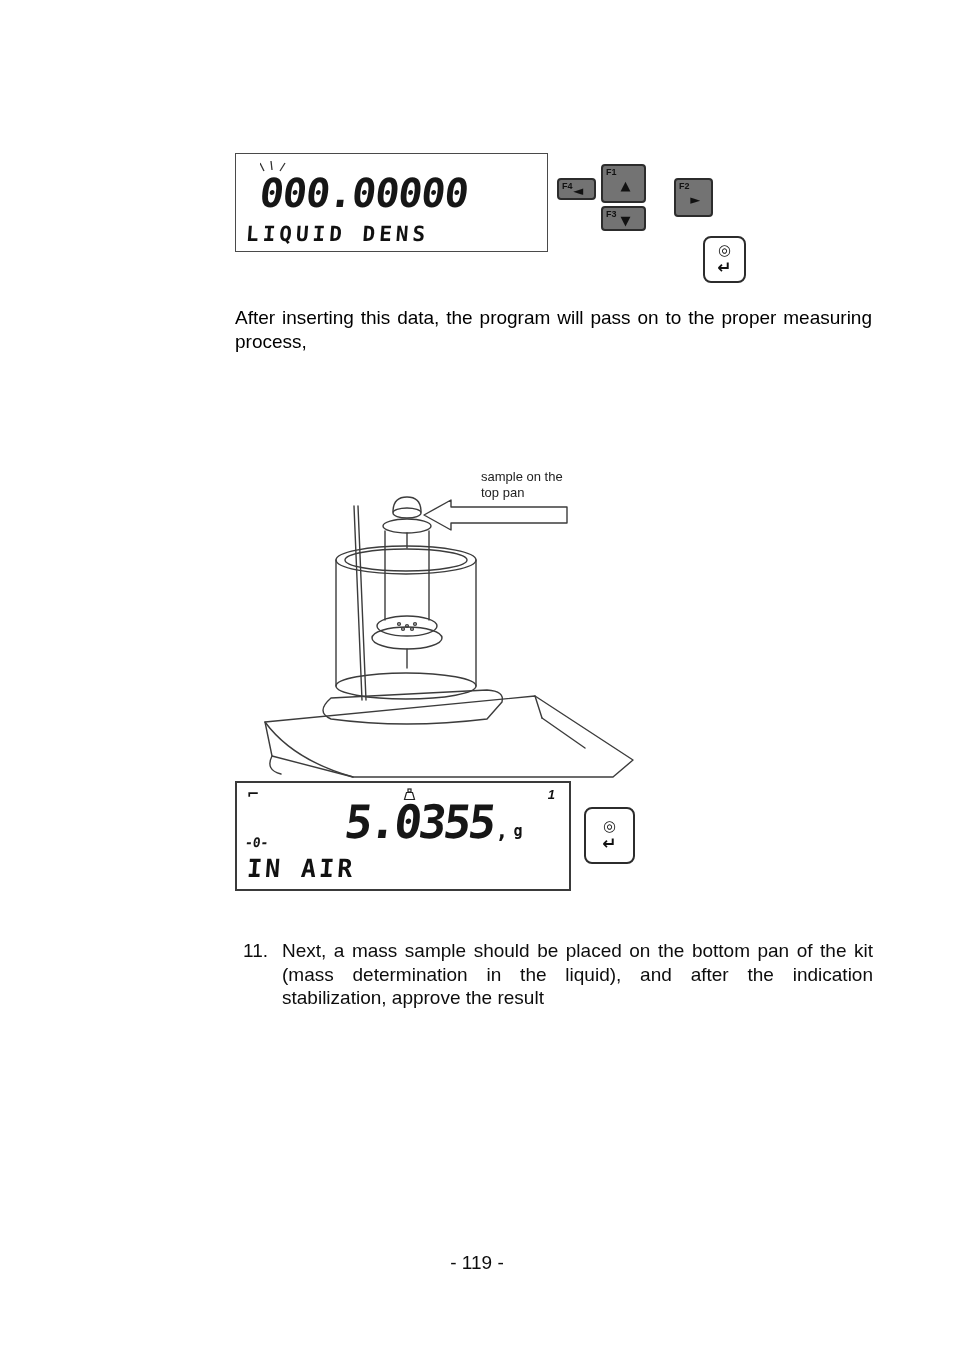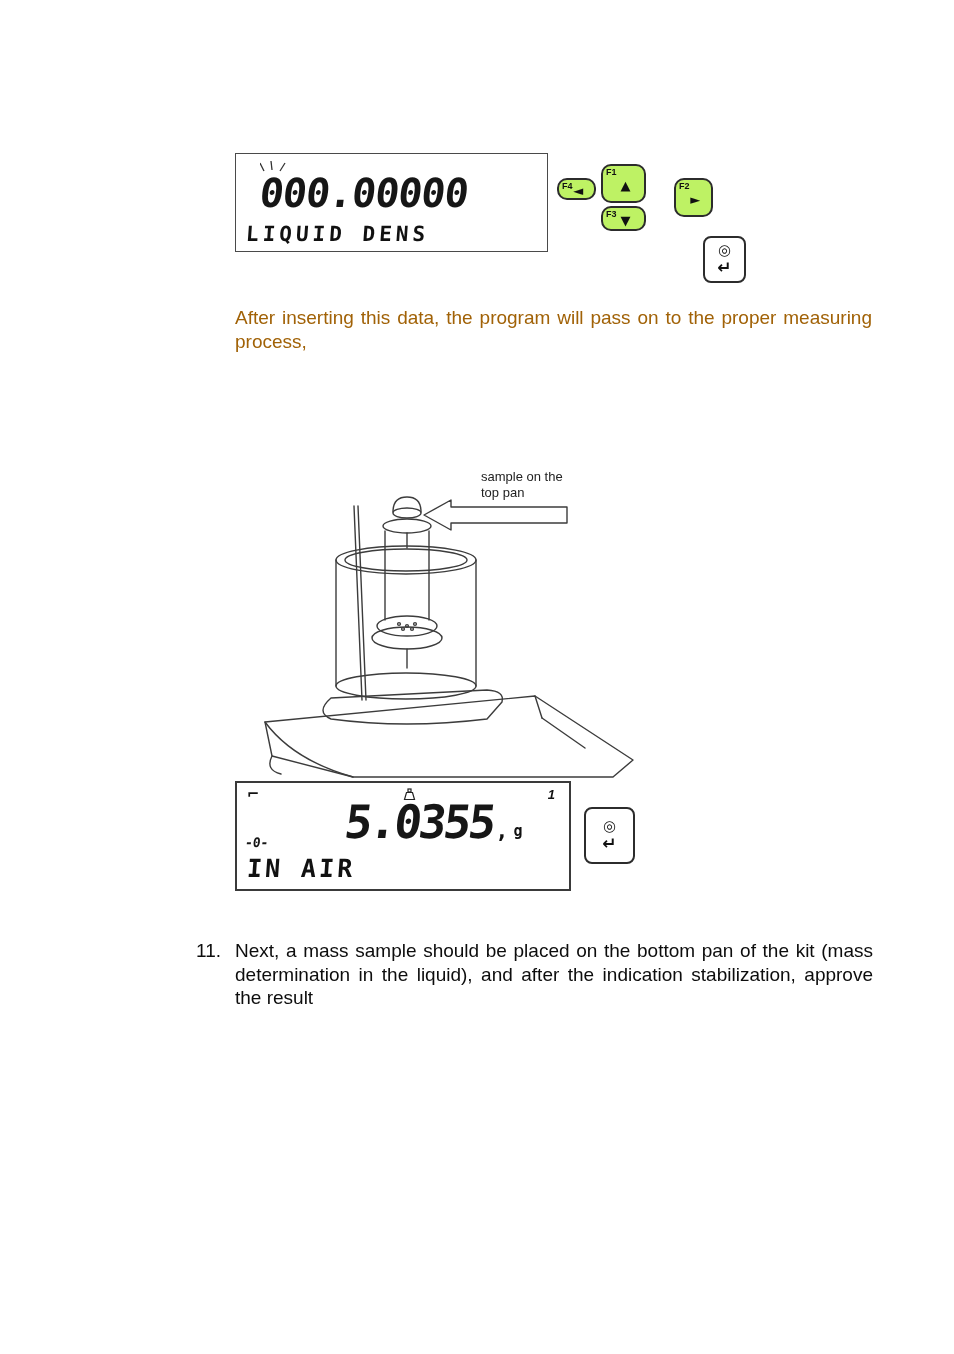--- a/index.html
+++ b/index.html
@@ -29,40 +29,40 @@
                   font-family:"DejaVu Sans", sans-serif; }
   .d2-zero { position:absolute; left:8px; top:52px; font-size:13px; font-weight:bold;
              font-family:"DejaVu Sans Mono", monospace; }
   .d2-topright { position:absolute; right:14px; top:4px; font-size:13px; font-style:italic; font-weight:bold; }
   .d2-weight-icon { position:absolute; left:166px; top:5px; }
   .d2-mode { position:absolute; left:10px; bottom:6px; font-size:25px; letter-spacing:3px;
              font-family:"DejaVu Sans Mono", monospace; font-weight:bold; transform:skewX(-4deg); }
 
   
   .key {
-    position:absolute; border:2px solid #2c2c2c; border-radius:10px; background:#bef264;
+    position:absolute; border:2px solid #2c2c2c; border-radius:4px; background:#737373;
   }
   .key .f {
     position:absolute; top:1px; left:3px; font-size:9px; font-weight:bold; color:#111;
   }
   .key .arr {
     position:absolute; top:55%; left:55%; transform:translate(-50%,-50%);
     font-size:13px; font-family:"DejaVu Sans", sans-serif; color:#111;
   }
   .enter-key {
     position:absolute; border:2px solid #2c2c2c; border-radius:8px; background:#fff;
     display:flex; flex-direction:column; align-items:center; justify-content:center; gap:1px;
   }
   .enter-key .circ { font-size:15px; line-height:1; font-family:"DejaVu Sans", sans-serif; }
   .enter-key .ret  { font-size:17px; line-height:1; font-weight:bold; font-family:"DejaVu Sans", sans-serif; }
 
   
-  .para { position:absolute; font-size:19px; line-height:23.5px; text-align:justify; color:#a16207; }
+  .para { position:absolute; font-size:19px; line-height:23.5px; text-align:justify; color:#000000; }
   .numbered { position:absolute; display:flex; font-size:19px; line-height:23.5px; color:#0d0d0d; }
-  .numbered .num { width:39px; flex:none; }
+  .numbered .num { width:39px; flex:none;margin-left:47px; }
   .numbered .txt { flex:1; text-align:justify; }
   .page-number { position:absolute; left:0; right:0; top:1252px; text-align:center; font-size:19px; color:#0d0d0d; }
 
   .figure { position:absolute; left:235px; top:460px; }
 </style>
 </head>
 <body>
 
 <div class="page">
 
@@ -166,14 +166,15 @@
   <div class="enter-key" style="left:584px; top:807px; width:51px; height:57px;">
     <span class="circ">◎</span>
     <span class="ret">↵</span>
   </div>
 
   <div class="numbered" style="left:196px; top:939px; width:677px;">
     <span class="num">11.</span>
     <span class="txt">Next, a mass sample should be placed on the bottom pan of the kit (mass determination in the liquid), and after the indication stabilization, approve the result</span>
   </div>
 
+  <div class="page-number">- 119 -</div>
 
 </div>
 
 </body></html>

